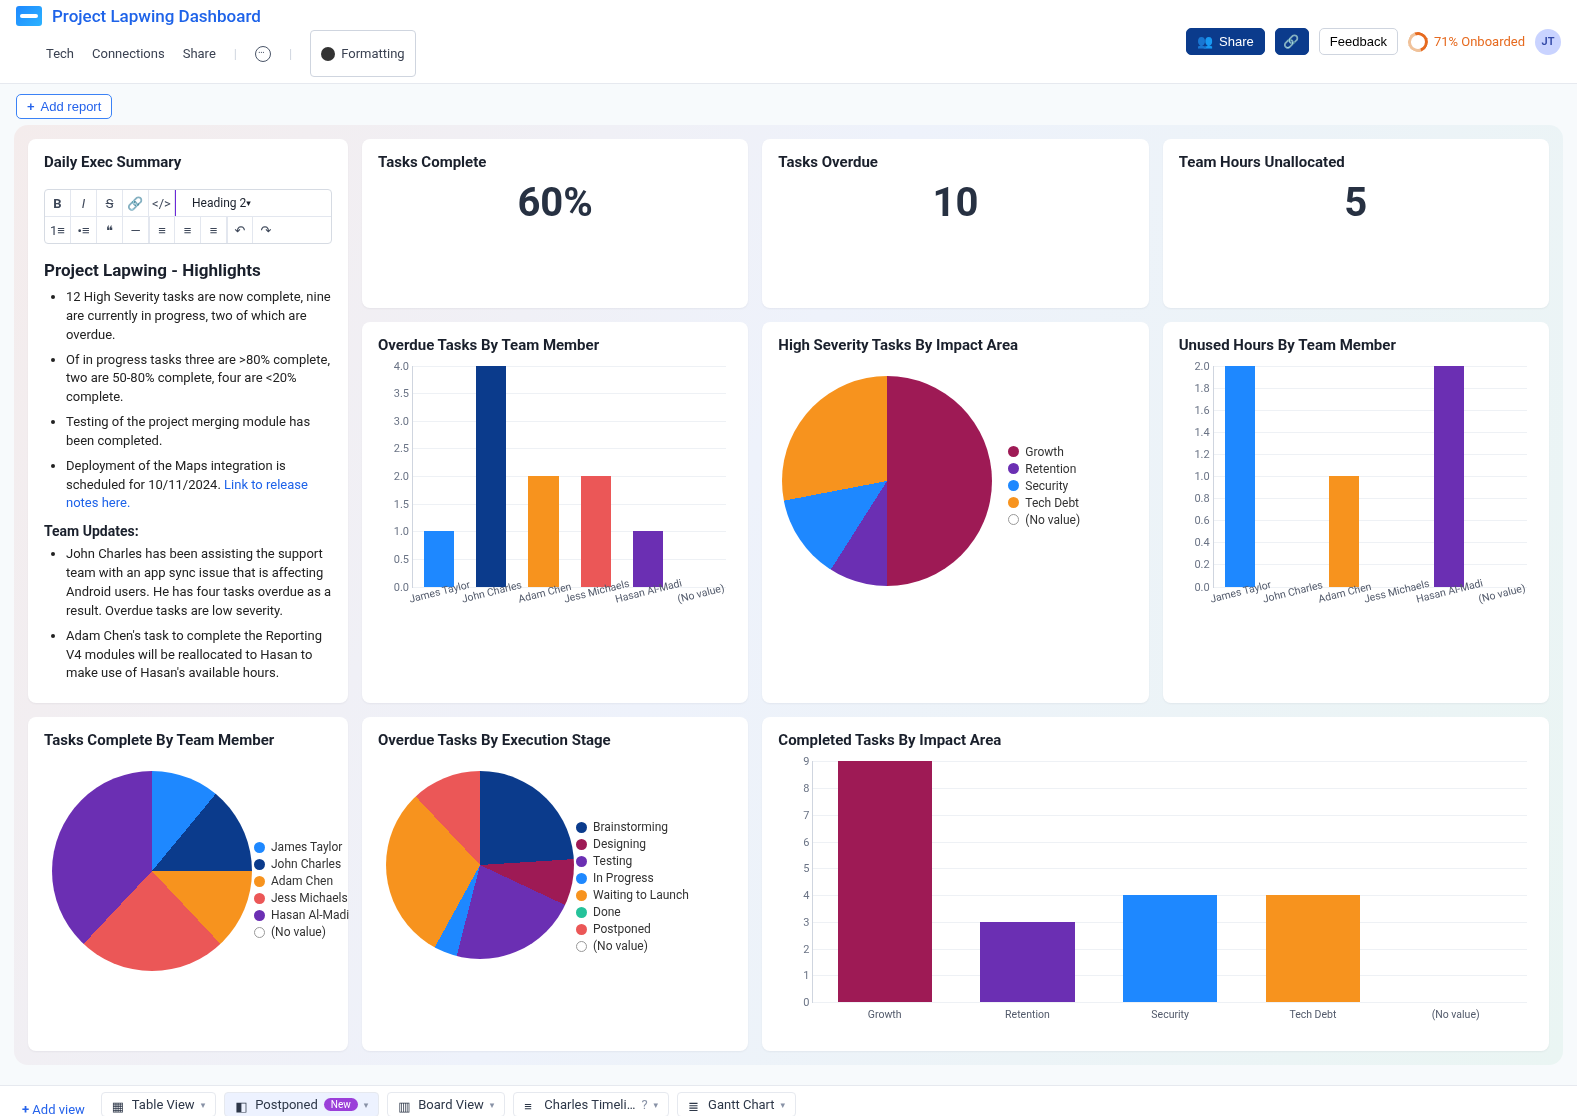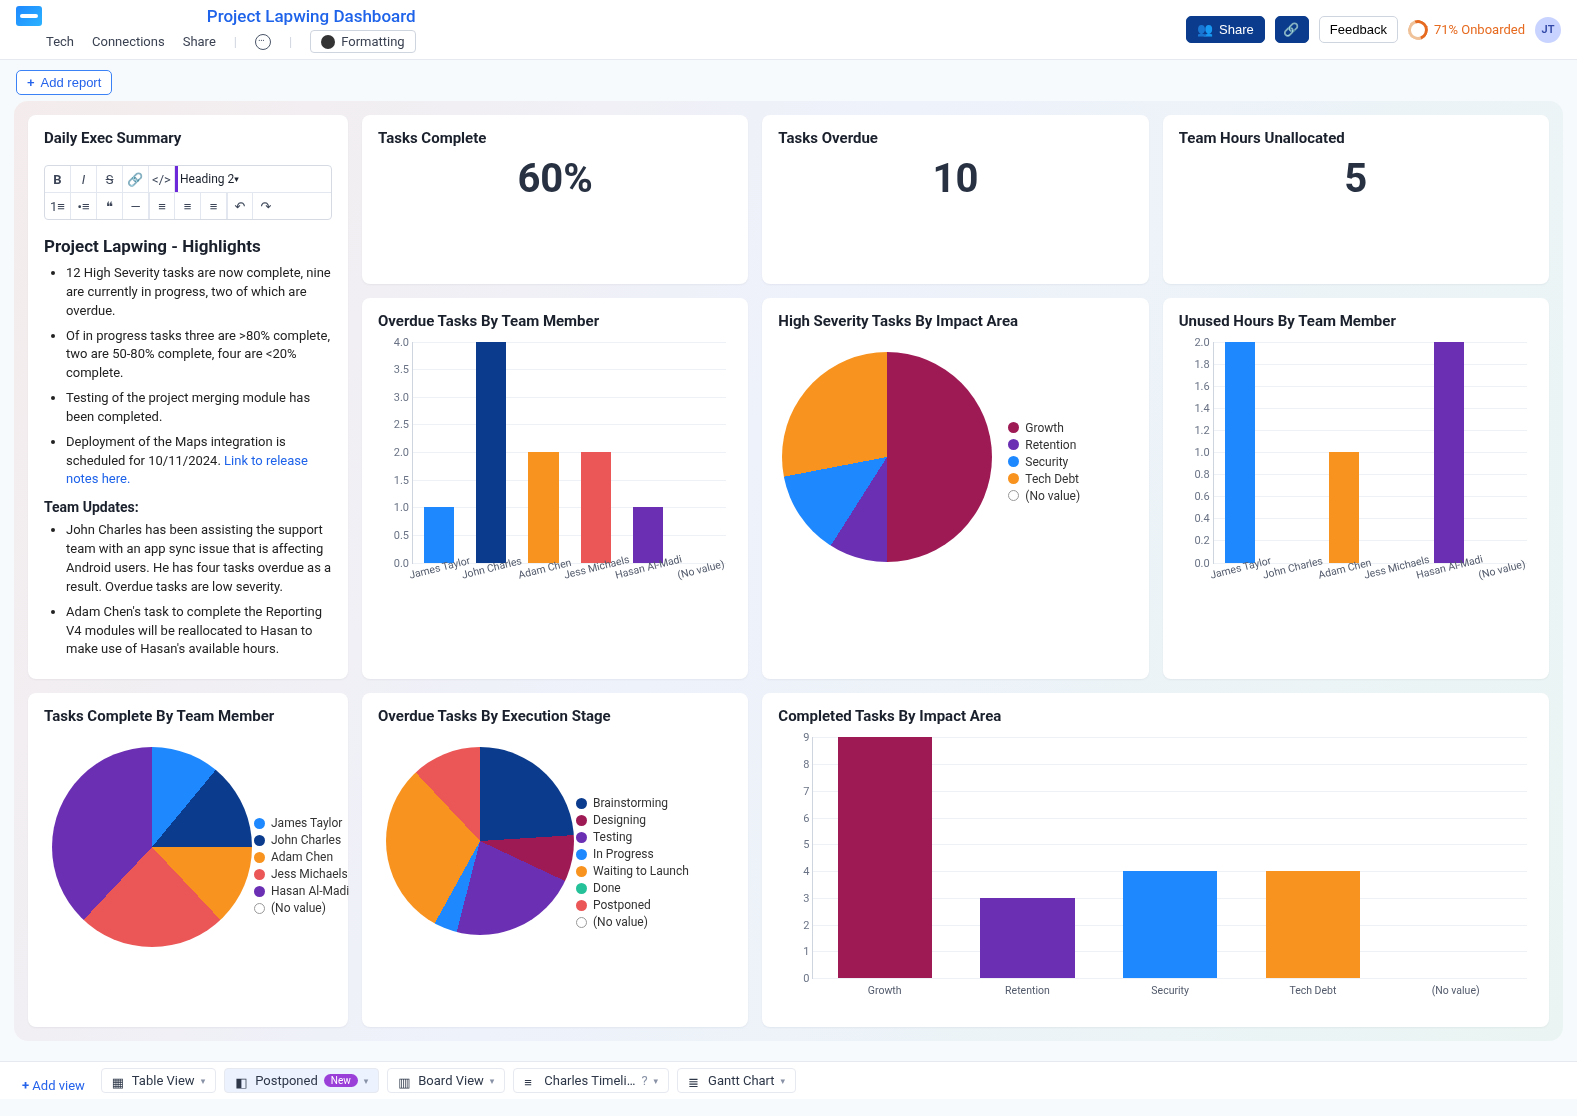--- a/index.html
+++ b/index.html
@@ -8,37 +8,37 @@
     background: #f7fafc;
     color: #1a202c;
     font-size: 13px;
   }
   
   .topbar {
     display:flex; align-items:center; justify-content:space-between;
     padding:6px 16px; border-bottom:1px solid #e6e9ef; background:#fff;
   }
   .topbar-left { display:flex; flex-direction:column; gap:4px; }
-  .title-row { display:flex; align-items:center; gap:10px;justify-content:space-between; }
+  .title-row { display:flex; align-items:center; gap:10px; }
   .logo-icon {
     width:26px; height:20px; background:linear-gradient(135deg,#1e88ff 0%,#2bb3ff 100%);
     border-radius:3px; position:relative;
   }
   .logo-icon::after{
     content:""; position:absolute; left:4px; right:4px; top:8px; height:4px; background:#fff;
     border-radius:2px;
   }
   .title-text { color:#1e63e9; font-size:17px; font-weight:500; }
   .menu-row { display:flex; align-items:center; gap:18px; color:#3b4252; font-size:13px; padding-left:30px;}
   .menu-row .sep { color:#cfd5df; }
   .chat-icon { width:16px; height:16px; border:1.5px solid #4a5568; border-radius:50%; position:relative;}
   .chat-icon::after{content:"…"; position:absolute; top:-3px; left:2px; font-size:10px; color:#4a5568;}
   .formatting-btn {
     display:inline-flex; align-items:center; gap:6px;
-    border:1px solid #cfd5df; padding:3px 10px; border-radius:4px; background:#fff; cursor:pointer;
+    border:1px solid #cfd5df; padding:15px 10px; border-radius:4px; background:#fff; cursor:pointer;
   }
   .formatting-btn .palette{width:14px;height:14px;border-radius:50%;background:radial-gradient(circle at 35% 35%,#333 0 40%,transparent 41%),conic-gradient(#333,#333);} 
   .topbar-right { display:flex; align-items:center; gap:10px; }
   .btn { border:1px solid #cfd5df; background:#fff; padding:5px 10px; border-radius:5px; font-size:13px; cursor:pointer; display:inline-flex; align-items:center; gap:6px;}
   .btn-primary { background:#0b3b8c; color:#fff; border-color:#0b3b8c;}
   .btn-dark { background:#0b3b8c; color:#fff; border-color:#0b3b8c; width:34px; justify-content:center;}
   .onboard { display:flex; align-items:center; gap:6px; color:#e66a1f; font-weight:400;}
   .onboard .ring{width:20px;height:20px;border-radius:50%;border:3px solid #f0c29a;border-top-color:#e66a1f;border-right-color:#e66a1f;transform:rotate(25deg);} 
   .avatar{width:26px;height:26px;border-radius:50%;background:#c9d3ff;color:#3249a8;display:flex;align-items:center;justify-content:center;font-size:11px;font-weight:600;}
   
@@ -59,21 +59,21 @@
   .card{background:#fff;border-radius:8px;padding:14px 16px;box-shadow:0 1px 2px rgba(16,24,40,.05);}
   .card h3{font-size:15px;font-weight:700;margin-bottom:8px;}
   .big-number{font-size:40px;font-weight:700;text-align:center;color:#273142;margin-top:2px;}
   
   .summary-card{grid-row:span 2; display:flex; flex-direction:column; gap:10px;}
   .rt-toolbar{border:1px solid #d6dbe3;border-radius:4px;display:flex;flex-direction:column;}
   .rt-row{display:flex;align-items:center}
   .rt-row.split{border-top:1px solid #e3e7ef;}
   .rt-btn{width:26px;height:26px;display:flex;align-items:center;justify-content:center;border-right:1px solid #e3e7ef;font-size:13px;color:#3c4658;cursor:pointer;}
   .rt-btn:last-child{border-right:none;}
-  .rt-select{display:flex;align-items:center;gap:0;padding:0 2px;font-size:12px;border-left:3px solid #6d28d9;height:26px;}
+  .rt-select{display:flex;align-items:center;gap:0;padding:0 16px;font-size:12px;border-left:1px solid #6d28d9;height:26px;}
   .summary-body h2{font-size:17px;margin:6px 0 8px;}
   .summary-body h4{font-size:14px;margin:10px 0 6px;}
   .summary-body ul{padding-left:22px;}
   .summary-body li{margin:6px 0;line-height:1.45;color:#222;}
   .summary-body a{color:#1e63e9;text-decoration:none;}
   
   .chart-box{position:relative;height:260px;}
   .chart-box.wide{height:280px;}
   .legend{position:absolute;font-size:12px;color:#333;}
   .legend-item{display:flex;align-items:center;gap:6px;margin:3px 0;white-space:nowrap;}

